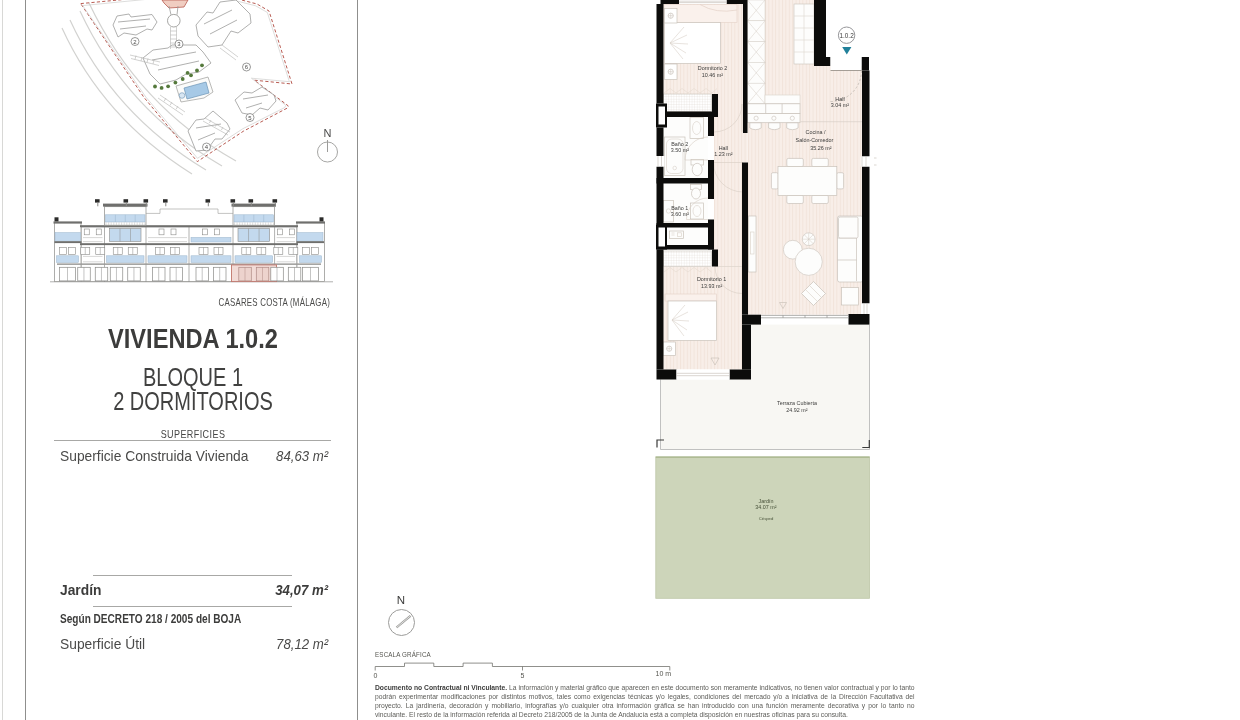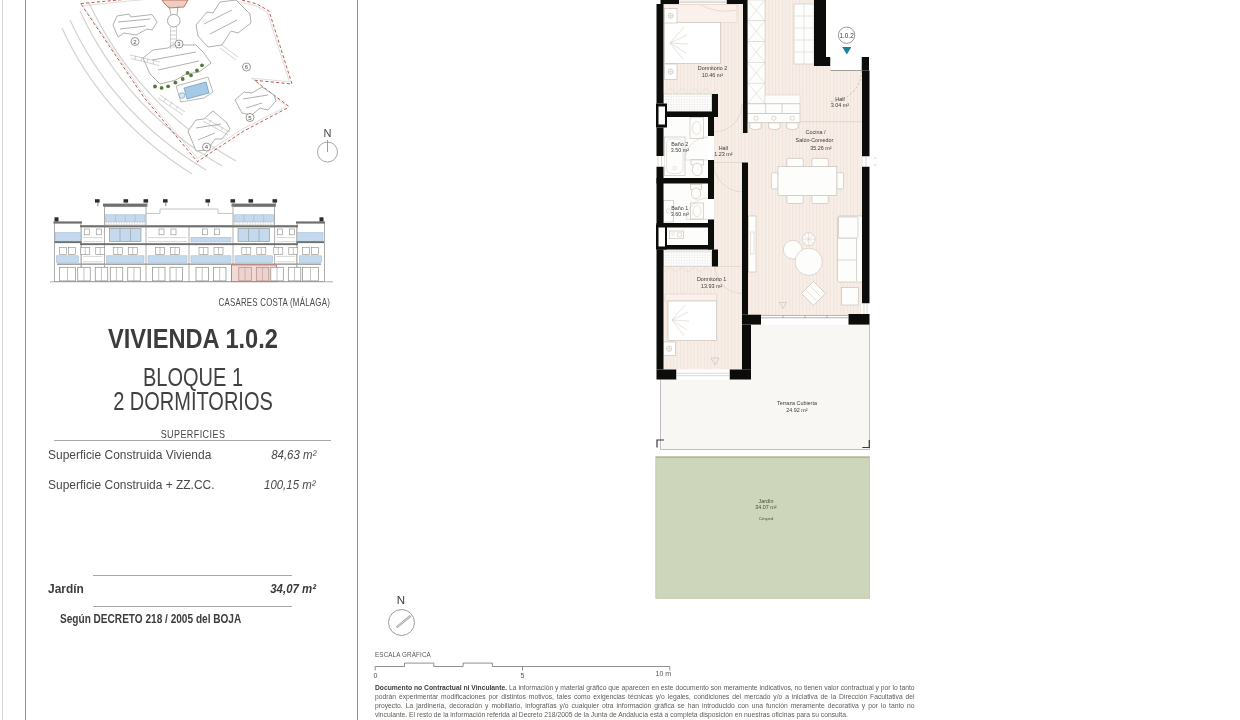--- a/index.html
+++ b/index.html
@@ -1,21 +1,21 @@
 <!DOCTYPE html>
 <html><head><meta charset="utf-8"><title>Vivienda 1.0.2</title><style>
 html,body{margin:0;padding:0;background:#fff}
 #page{-webkit-font-smoothing:antialiased;position:relative;width:1240px;height:720px;background:#fff;overflow:hidden;
   font-family:"Liberation Sans",sans-serif;}
 .vline{position:absolute;top:0;width:1px;height:720px;background:#8f8f8d}
 .hl{position:absolute;height:1px;background:#a8a8a6}
 .txt{position:absolute;color:#414140;white-space:nowrap}
 .lab{position:absolute;left:0;top:0;transform:scaleX(0.92);transform-origin:left top}
 .val{position:absolute;right:0;top:0;font-style:italic;transform:scaleX(0.88);transform-origin:right top}
-.row{position:absolute;left:48px;width:268px;height:15px;font-size:13px;color:#4a4a49}
+.row{position:absolute;left:60px;width:268px;height:15px;font-size:15px;color:#4a4a49}
 .bold{font-weight:bold;color:#3c3c3b}
 
 </style></head><body>
 <div id="page">
 
 <div class="vline" style="left:2px;background:#d8d8d6"></div>
 
 <div class="vline" style="left:25px"></div>
 
 <div class="vline" style="left:357px"></div>
@@ -257,27 +257,27 @@
 <div class="txt" style="left:54px;top:366px;width:278px;text-align:center;font-size:25px;line-height:23.5px;color:#414140;transform:scaleX(0.80);transform-origin:center top">BLOQUE 1<br>2 DORMITORIOS</div>
 
 <div class="txt" style="left:54px;top:428px;width:278px;text-align:center;font-size:11px;letter-spacing:0.5px;color:#454544;transform:scaleX(0.82);transform-origin:center top">SUPERFICIES</div>
 
 <div class="hl" style="left:54px;top:440px;width:277px"></div>
 
 <div class="row" style="top:447.0px">
       <span class="lab">Superficie Construida Vivienda</span>
       <span class="val">84,63 m²</span>
     </div>
-<div class="row" style="top:477.0px">
-      <span class="lab">Superficie Construida + ZZ.CC.</span>
-      <span class="val">100,15 m²</span>
-    </div>
 <div class="row bold" style="top:581.0px">
       <span class="lab">Jardín</span>
       <span class="val">34,07 m²</span>
+    </div>
+<div class="row" style="top:635.0px">
+      <span class="lab">Superficie Útil</span>
+      <span class="val">78,12 m²</span>
     </div>
 
 <div class="hl" style="left:93px;top:574.5px;width:199px"></div>
 
 <div class="hl" style="left:93px;top:605.5px;width:199px"></div>
 
 <div class="txt bold" style="left:60px;top:612px;font-size:12.6px;transform:scaleX(0.80);transform-origin:left top">Según DECRETO 218 / 2005 del BOJA</div>
 
 <svg style="position:absolute;left:600px;top:0px" width="340" height="620" viewBox="600 0 340 620">
 <defs>

